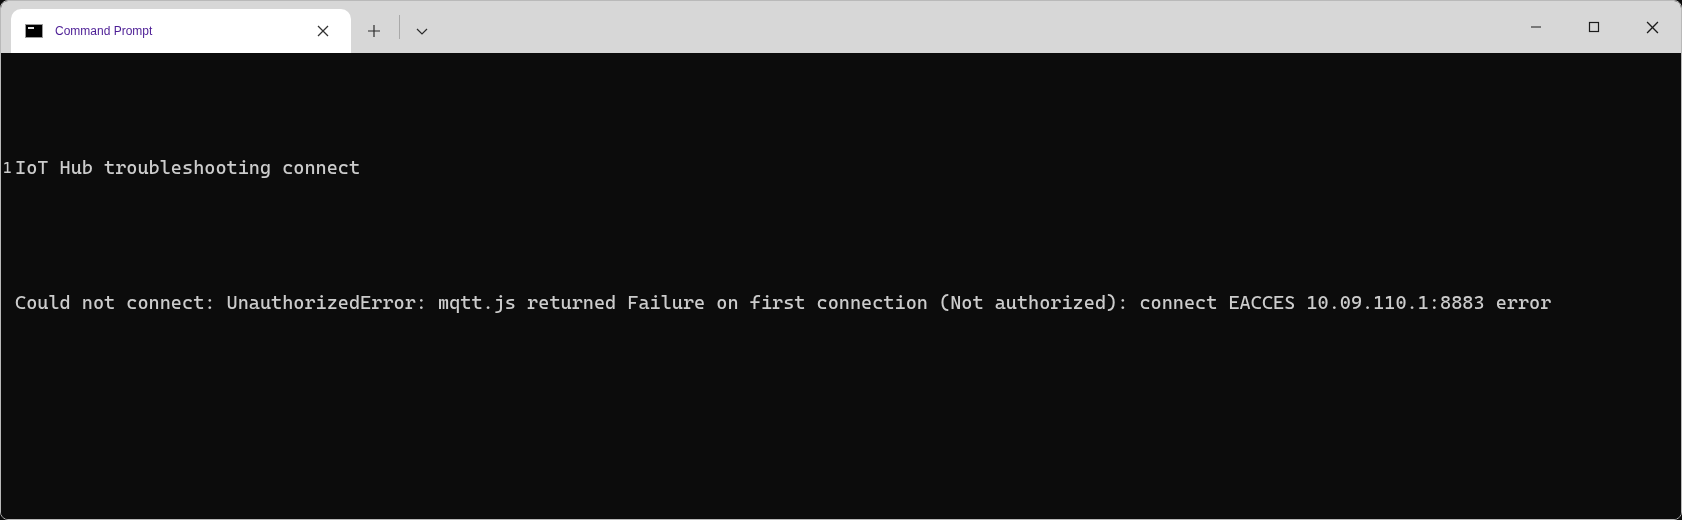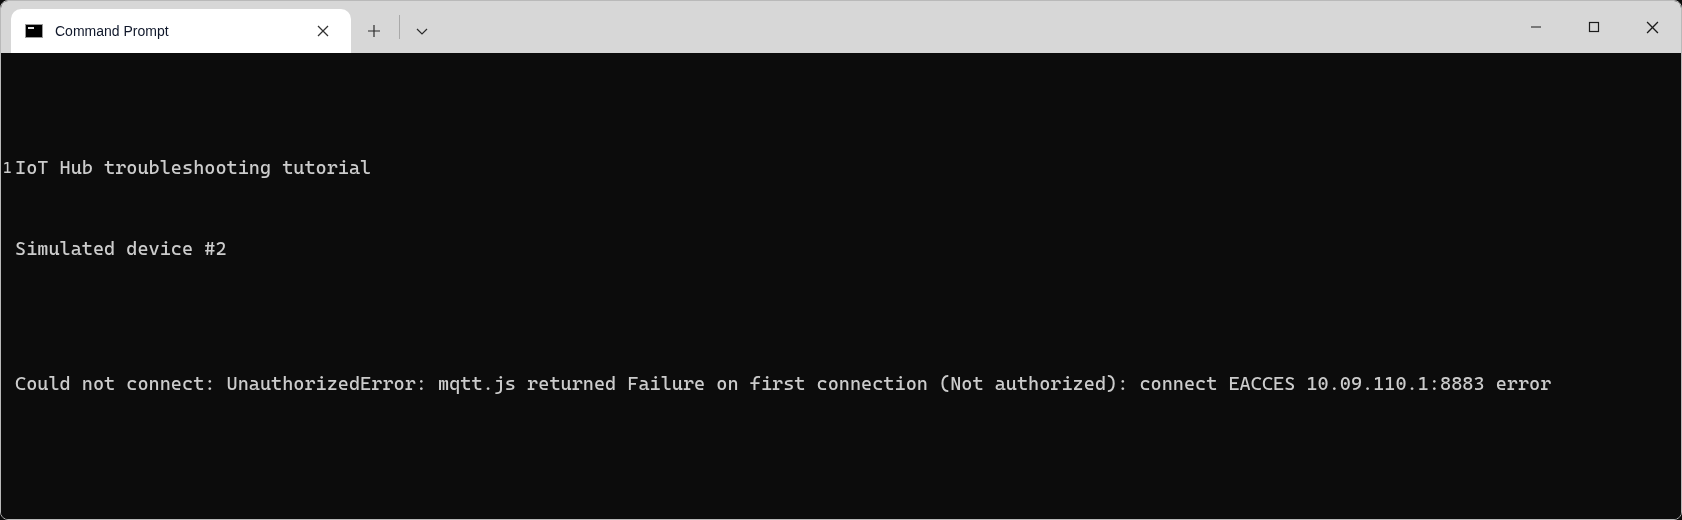--- a/index.html
+++ b/index.html
@@ -49,22 +49,22 @@
       content: "";
       position: absolute;
       top: 2px;
       left: 2px;
       width: 6px;
       height: 2px;
       background: #e5e5e5;
     }
     .tab-title {
       flex: 1;
-      color: #0f172a;
-      font-size: 14px;
+      color: #4c1d95;
+      font-size: 12px;
       white-space: nowrap;
       overflow: hidden;
       text-overflow: ellipsis;
     }
     .tab-close {
       width: 28px;
       height: 28px;
       display: flex;
       align-items: center;
       justify-content: center;
@@ -175,19 +175,18 @@
       <svg width="13" height="13" viewBox="0 0 12 12">
         <line x1="1" y1="1" x2="11" y2="11" stroke="currentColor" stroke-width="1.2"></line>
         <line x1="11" y1="1" x2="1" y2="11" stroke="currentColor" stroke-width="1.2"></line>
       </svg>
     </div>
   </div>
 </div>
 
 <div class="terminal">
   <span class="gutter-1">1</span>
-  <span class="line">IoT Hub troubleshooting tutorial</span>
-  <span class="line">Simulated device #2</span>
+  <span class="line">IoT Hub troubleshooting connect</span>
   <span class="line"></span>
   <span class="line">Could not connect: UnauthorizedError: mqtt.js returned Failure on first connection (Not authorized): connect EACCES 10.09.110.1:8883 error</span>
   <span class="line"></span>
   
 </div>
 
 </body></html>

